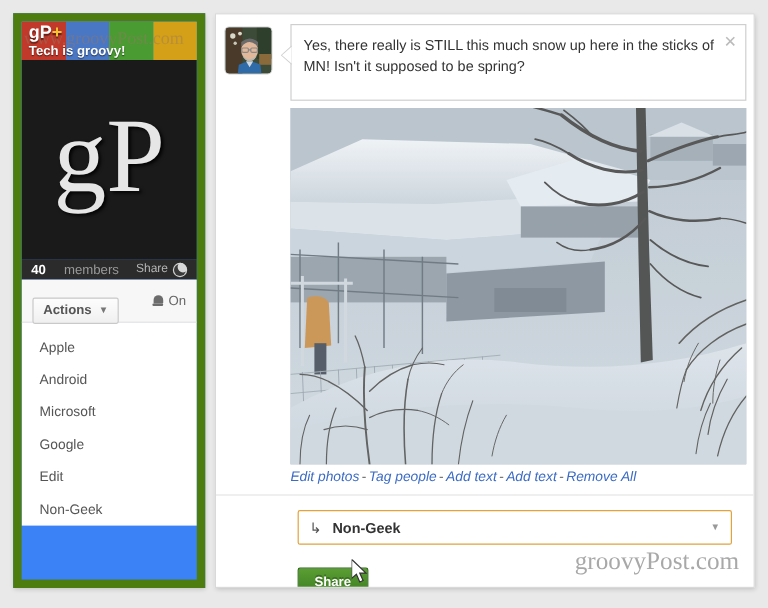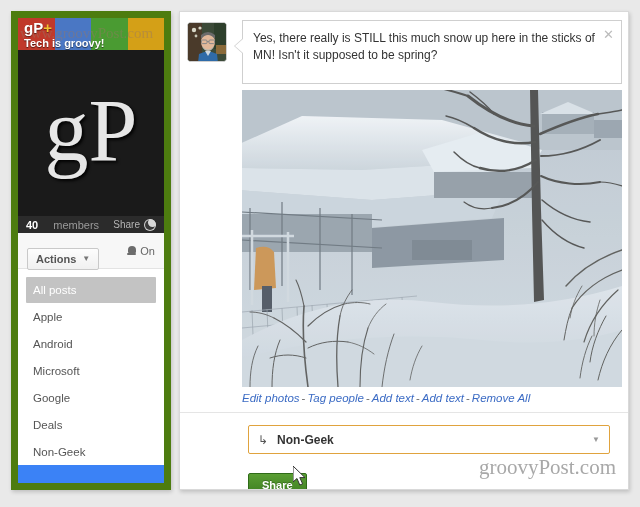--- a/index.html
+++ b/index.html
@@ -434,37 +434,34 @@
       <div id="actions-button">
         <span>Actions</span>
         <span id="actions-caret">▼</span>
       </div>
       <span id="actions-spacer"></span>
       <span id="bell-icon"></span>
       <span id="notify-state">On</span>
     </div>
 
     <div id="nav-list">
-      <div class="nav-item selected">
-          <span>All posts</span>
-        </div>
       <div class="nav-item">
           <span>Apple</span>
         </div>
       <div class="nav-item">
           <span>Android</span>
         </div>
       <div class="nav-item">
           <span>Microsoft</span>
         </div>
       <div class="nav-item">
           <span>Google</span>
         </div>
       <div class="nav-item">
-          <span>Deals</span>
+          <span>Edit</span>
         </div>
       <div class="nav-item">
           <span>Non-Geek</span>
         </div>
     </div>
 
   </div>
 
   <div id="compose-panel">
 

